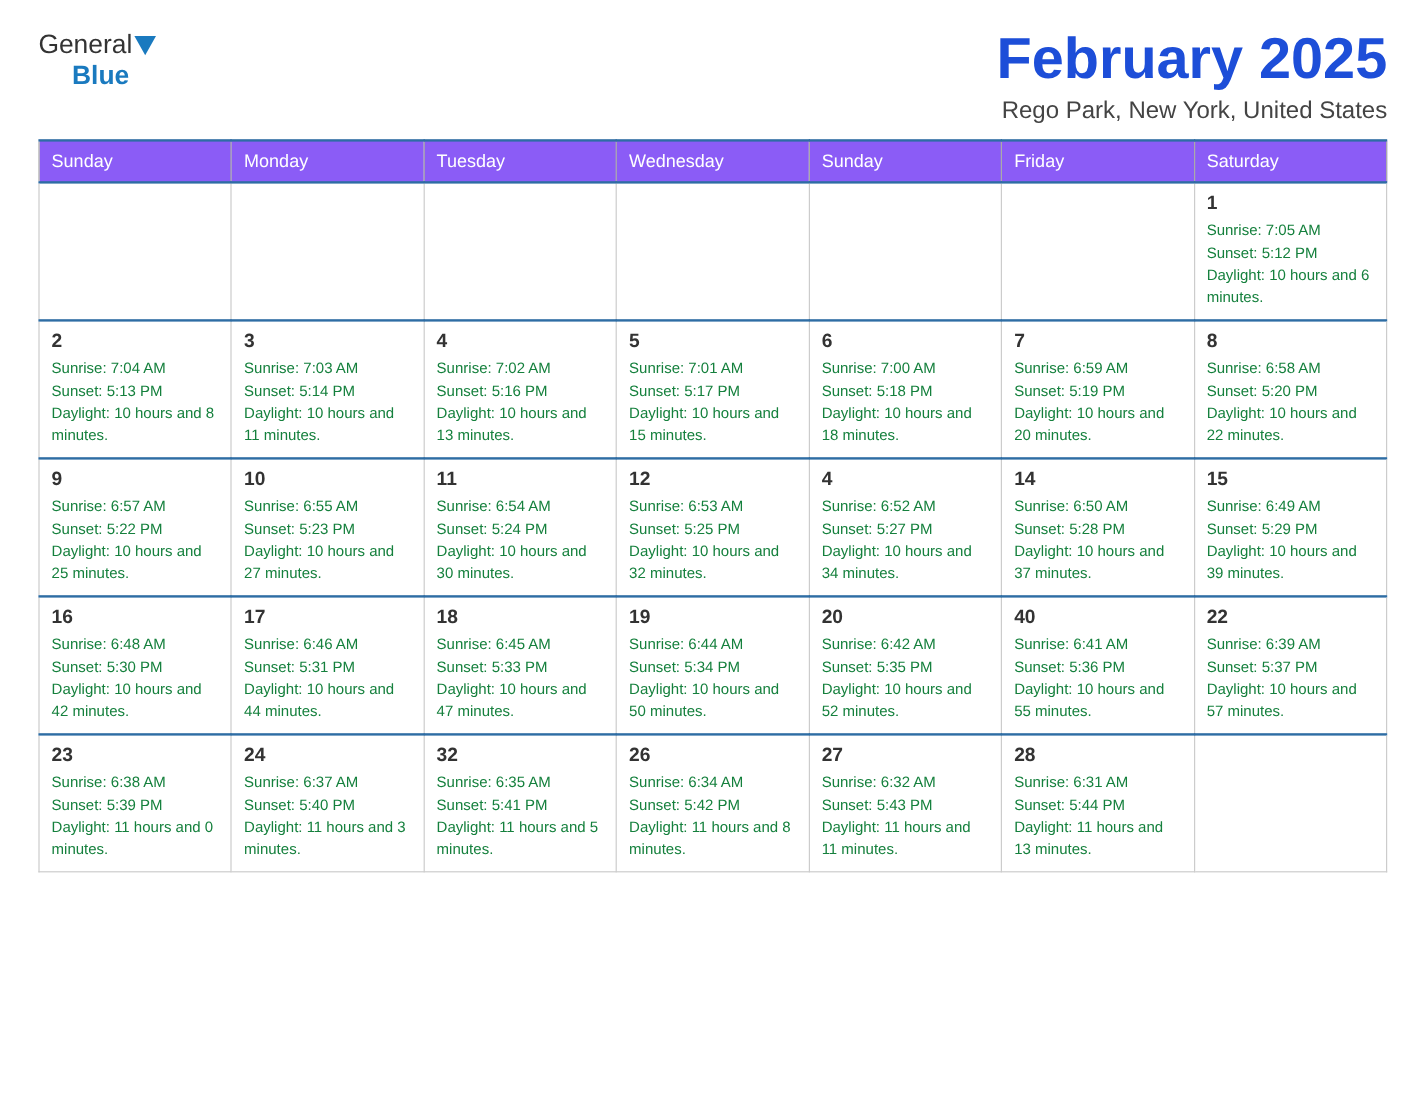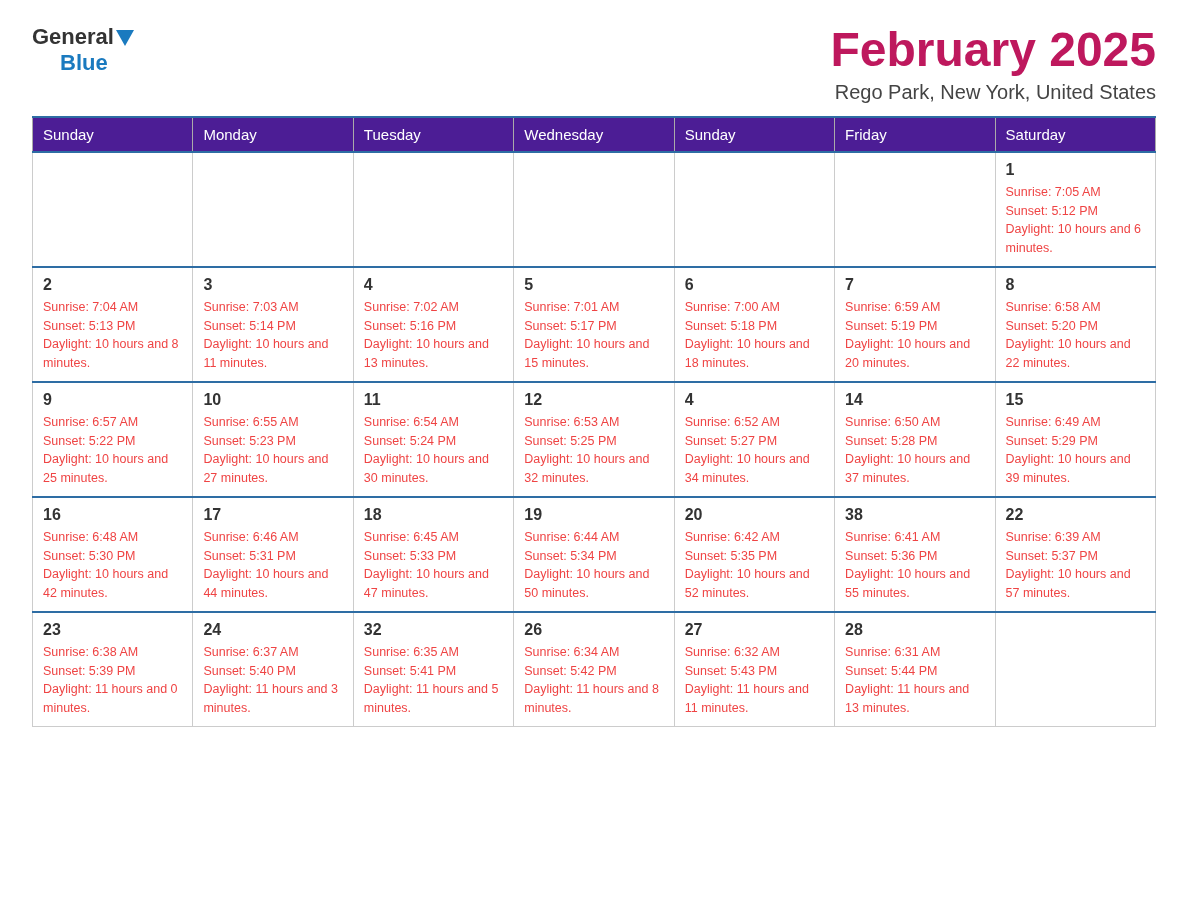--- a/index.html
+++ b/index.html
@@ -29,35 +29,35 @@
       align-items: center;
       gap: 2px;
       margin-left: 24px;
     }
     .title-section {
       text-align: right;
     }
     .month-title {
       font-size: 48px;
       font-weight: bold;
-      color: #be185d;
+      color: #1d4ed8;
       line-height: 1.1;
     }
     .location {
       font-size: 20px;
       color: #444;
       margin-top: 4px;
     }
     .calendar {
       width: 100%;
       border-collapse: collapse;
       border: 1px solid #aaa;
     }
     .calendar th {
-      background-color: #4c1d95;
+      background-color: #8b5cf6;
       color: #fff;
       font-size: 15px;
       font-weight: normal;
       padding: 8px 10px;
       text-align: left;
       border: 1px solid #aaa;
     }
     .calendar td {
       vertical-align: top;
       padding: 8px 10px;
@@ -73,36 +73,36 @@
     }
     .day-number {
       font-size: 16px;
       font-weight: bold;
       margin-bottom: 4px;
       display: block;
     }
     .day-info {
       font-size: 12.5px;
       line-height: 1.5;
-      color: #ef4444;
+      color: #15803d;
     }
     .empty-cell {
       background: #f9f9f9;
     }
     .calendar tbody tr:first-child td {
       min-height: 110px;
     }
   </style>
 </head>
 <body>
 
 <div class="header">
   <div class="logo-wrapper">
     <div class="logo-top">
-      <span style="font-size:22px;font-weight:bold;color:#333;">General</span>
+      <span style="font-size:22px;font-weight:normal;color:#333;">General</span>
       <div style="display:flex;flex-direction:column;align-items:center;margin-left:2px;margin-top:2px;">
         <div style="width:0;height:0;border-left:9px solid transparent;border-right:9px solid transparent;border-top:16px solid #1a7abf;"></div>
       </div>
     </div>
     <div class="logo-bottom">
       <span style="font-size:22px;font-weight:bold;color:#1a7abf;margin-left:4px;">Blue</span>
     </div>
   </div>
   <div class="title-section">
     <div class="month-title">February 2025</div>
@@ -210,21 +210,21 @@
         </td>
         <td>
           <span class="day-number">19</span>
           <div class="day-info">Sunrise: 6:44 AM<br>Sunset: 5:34 PM<br>Daylight: 10 hours and 50 minutes.</div>
         </td>
         <td>
           <span class="day-number">20</span>
           <div class="day-info">Sunrise: 6:42 AM<br>Sunset: 5:35 PM<br>Daylight: 10 hours and 52 minutes.</div>
         </td>
         <td>
-          <span class="day-number">38</span>
+          <span class="day-number">40</span>
           <div class="day-info">Sunrise: 6:41 AM<br>Sunset: 5:36 PM<br>Daylight: 10 hours and 55 minutes.</div>
         </td>
         <td>
           <span class="day-number">22</span>
           <div class="day-info">Sunrise: 6:39 AM<br>Sunset: 5:37 PM<br>Daylight: 10 hours and 57 minutes.</div>
         </td>
       </tr>
       <tr>
         <td>
           <span class="day-number">23</span>

